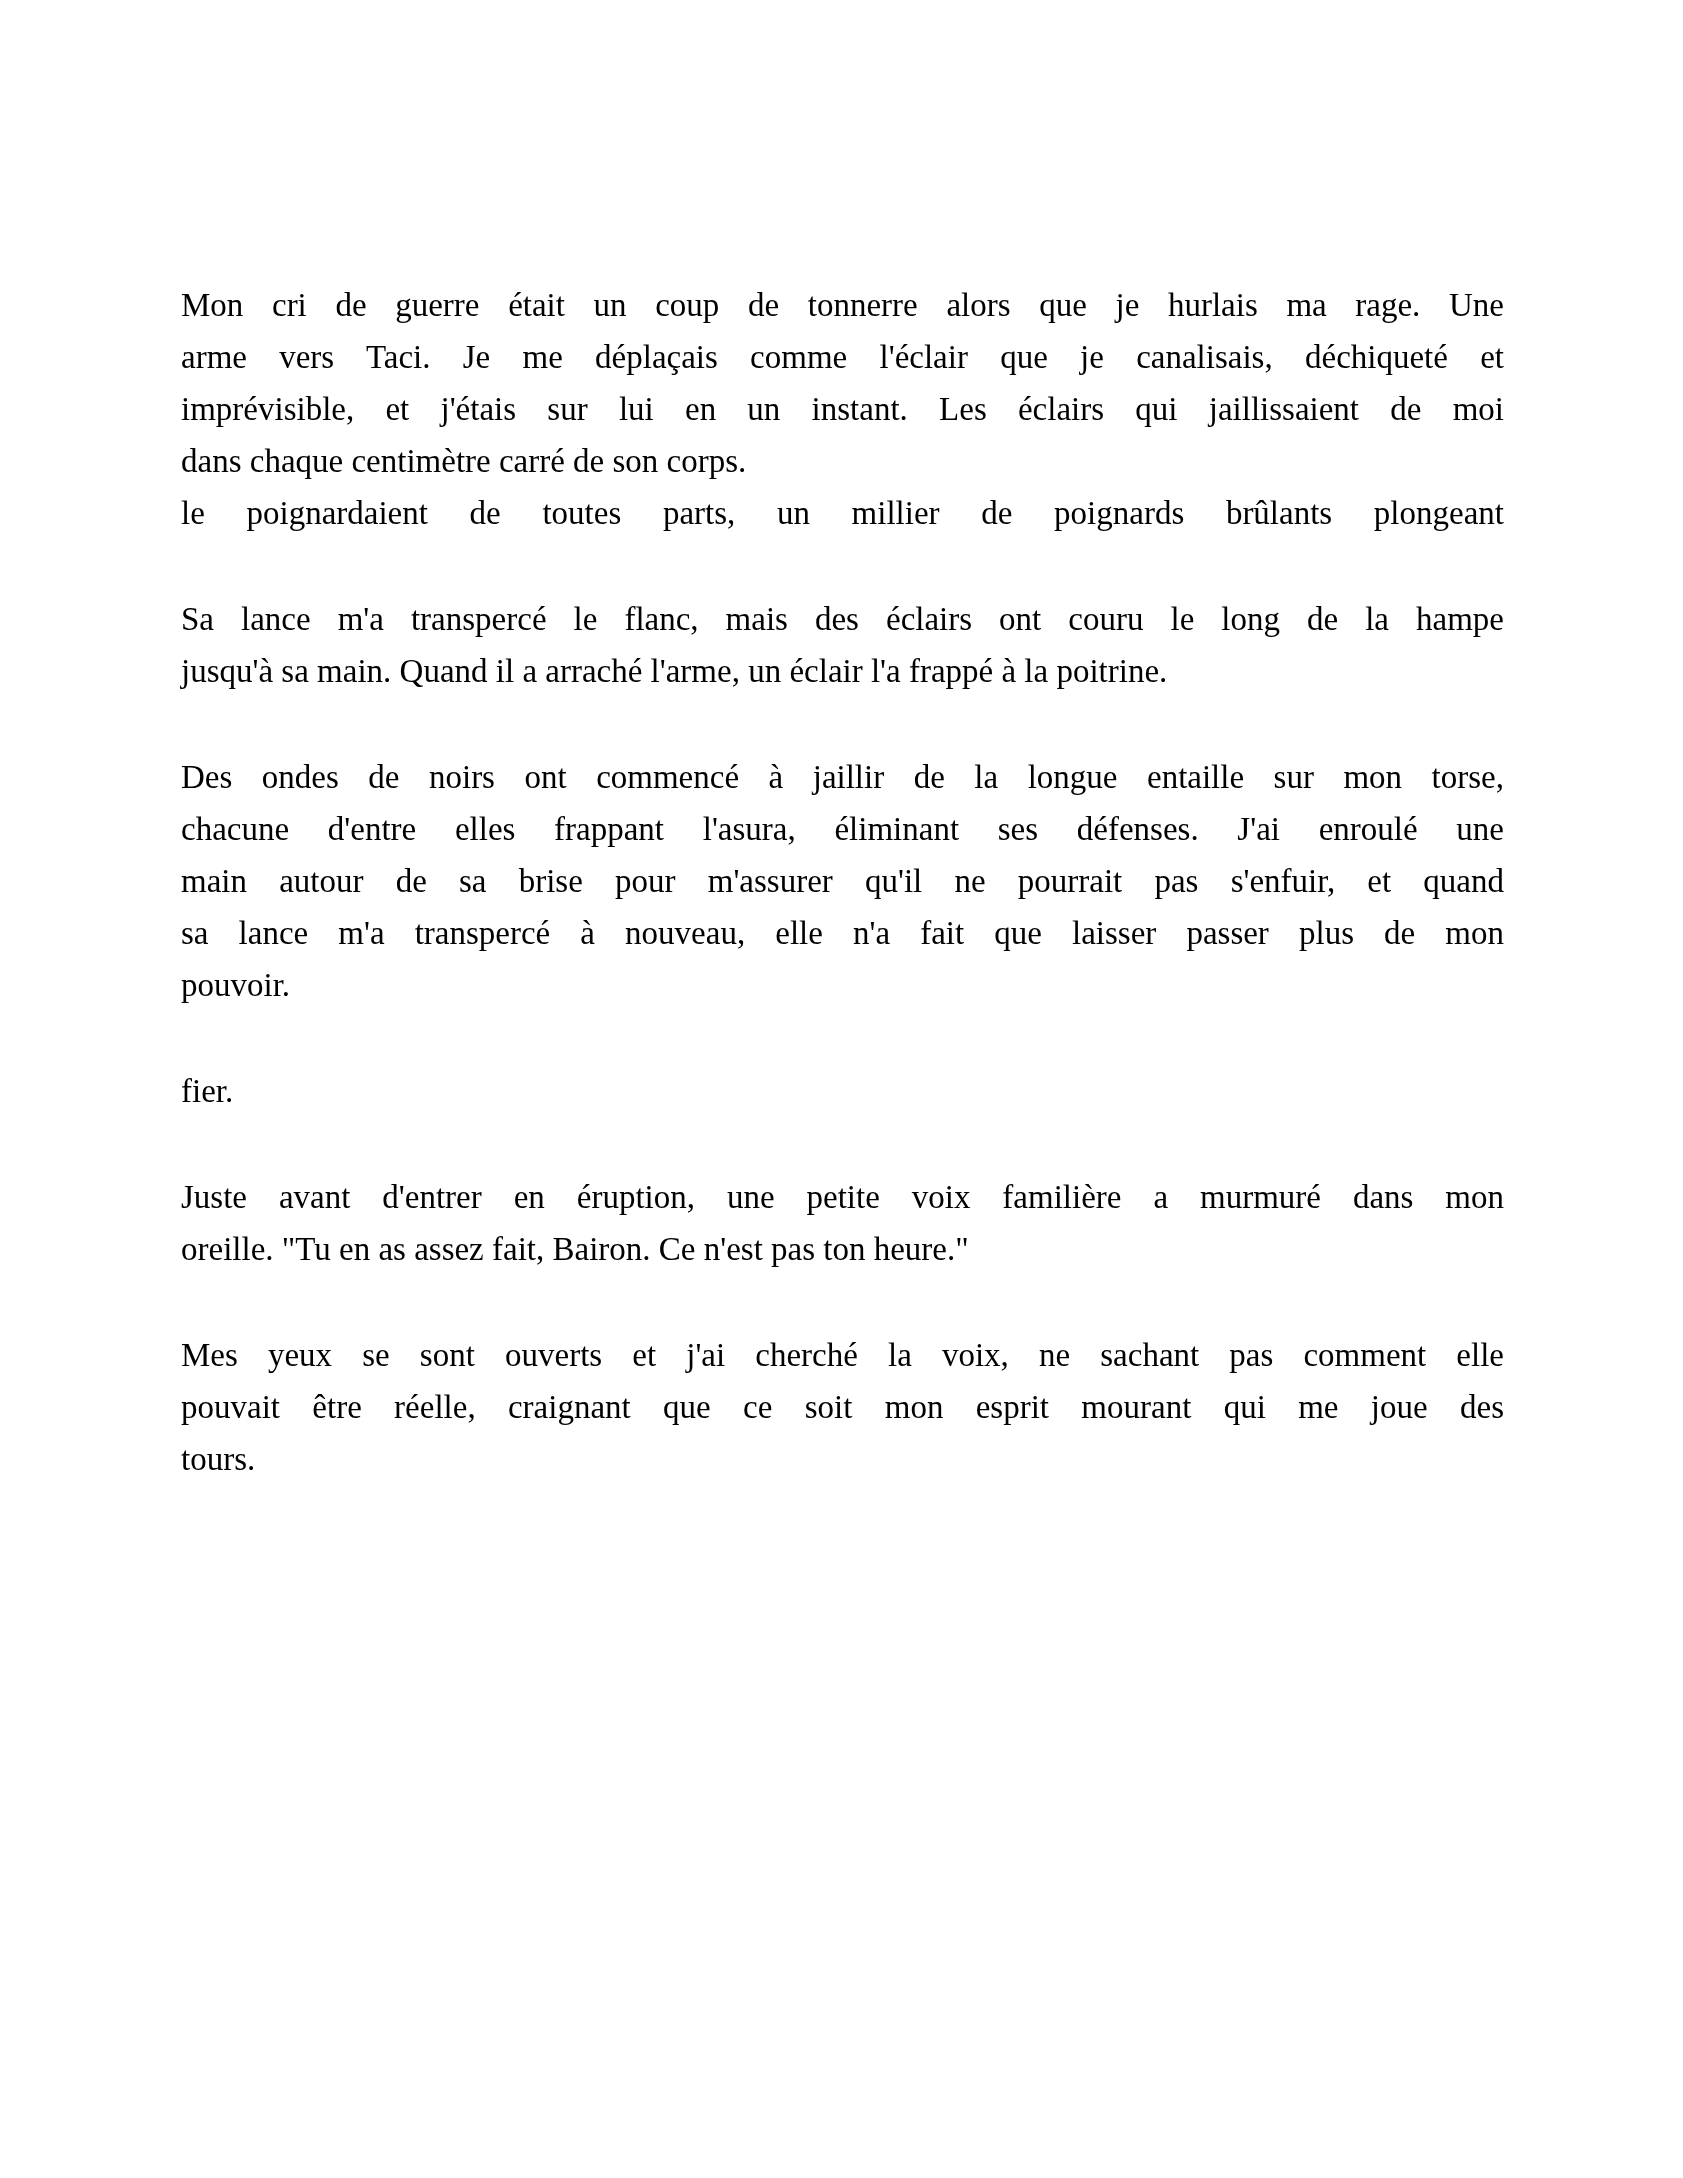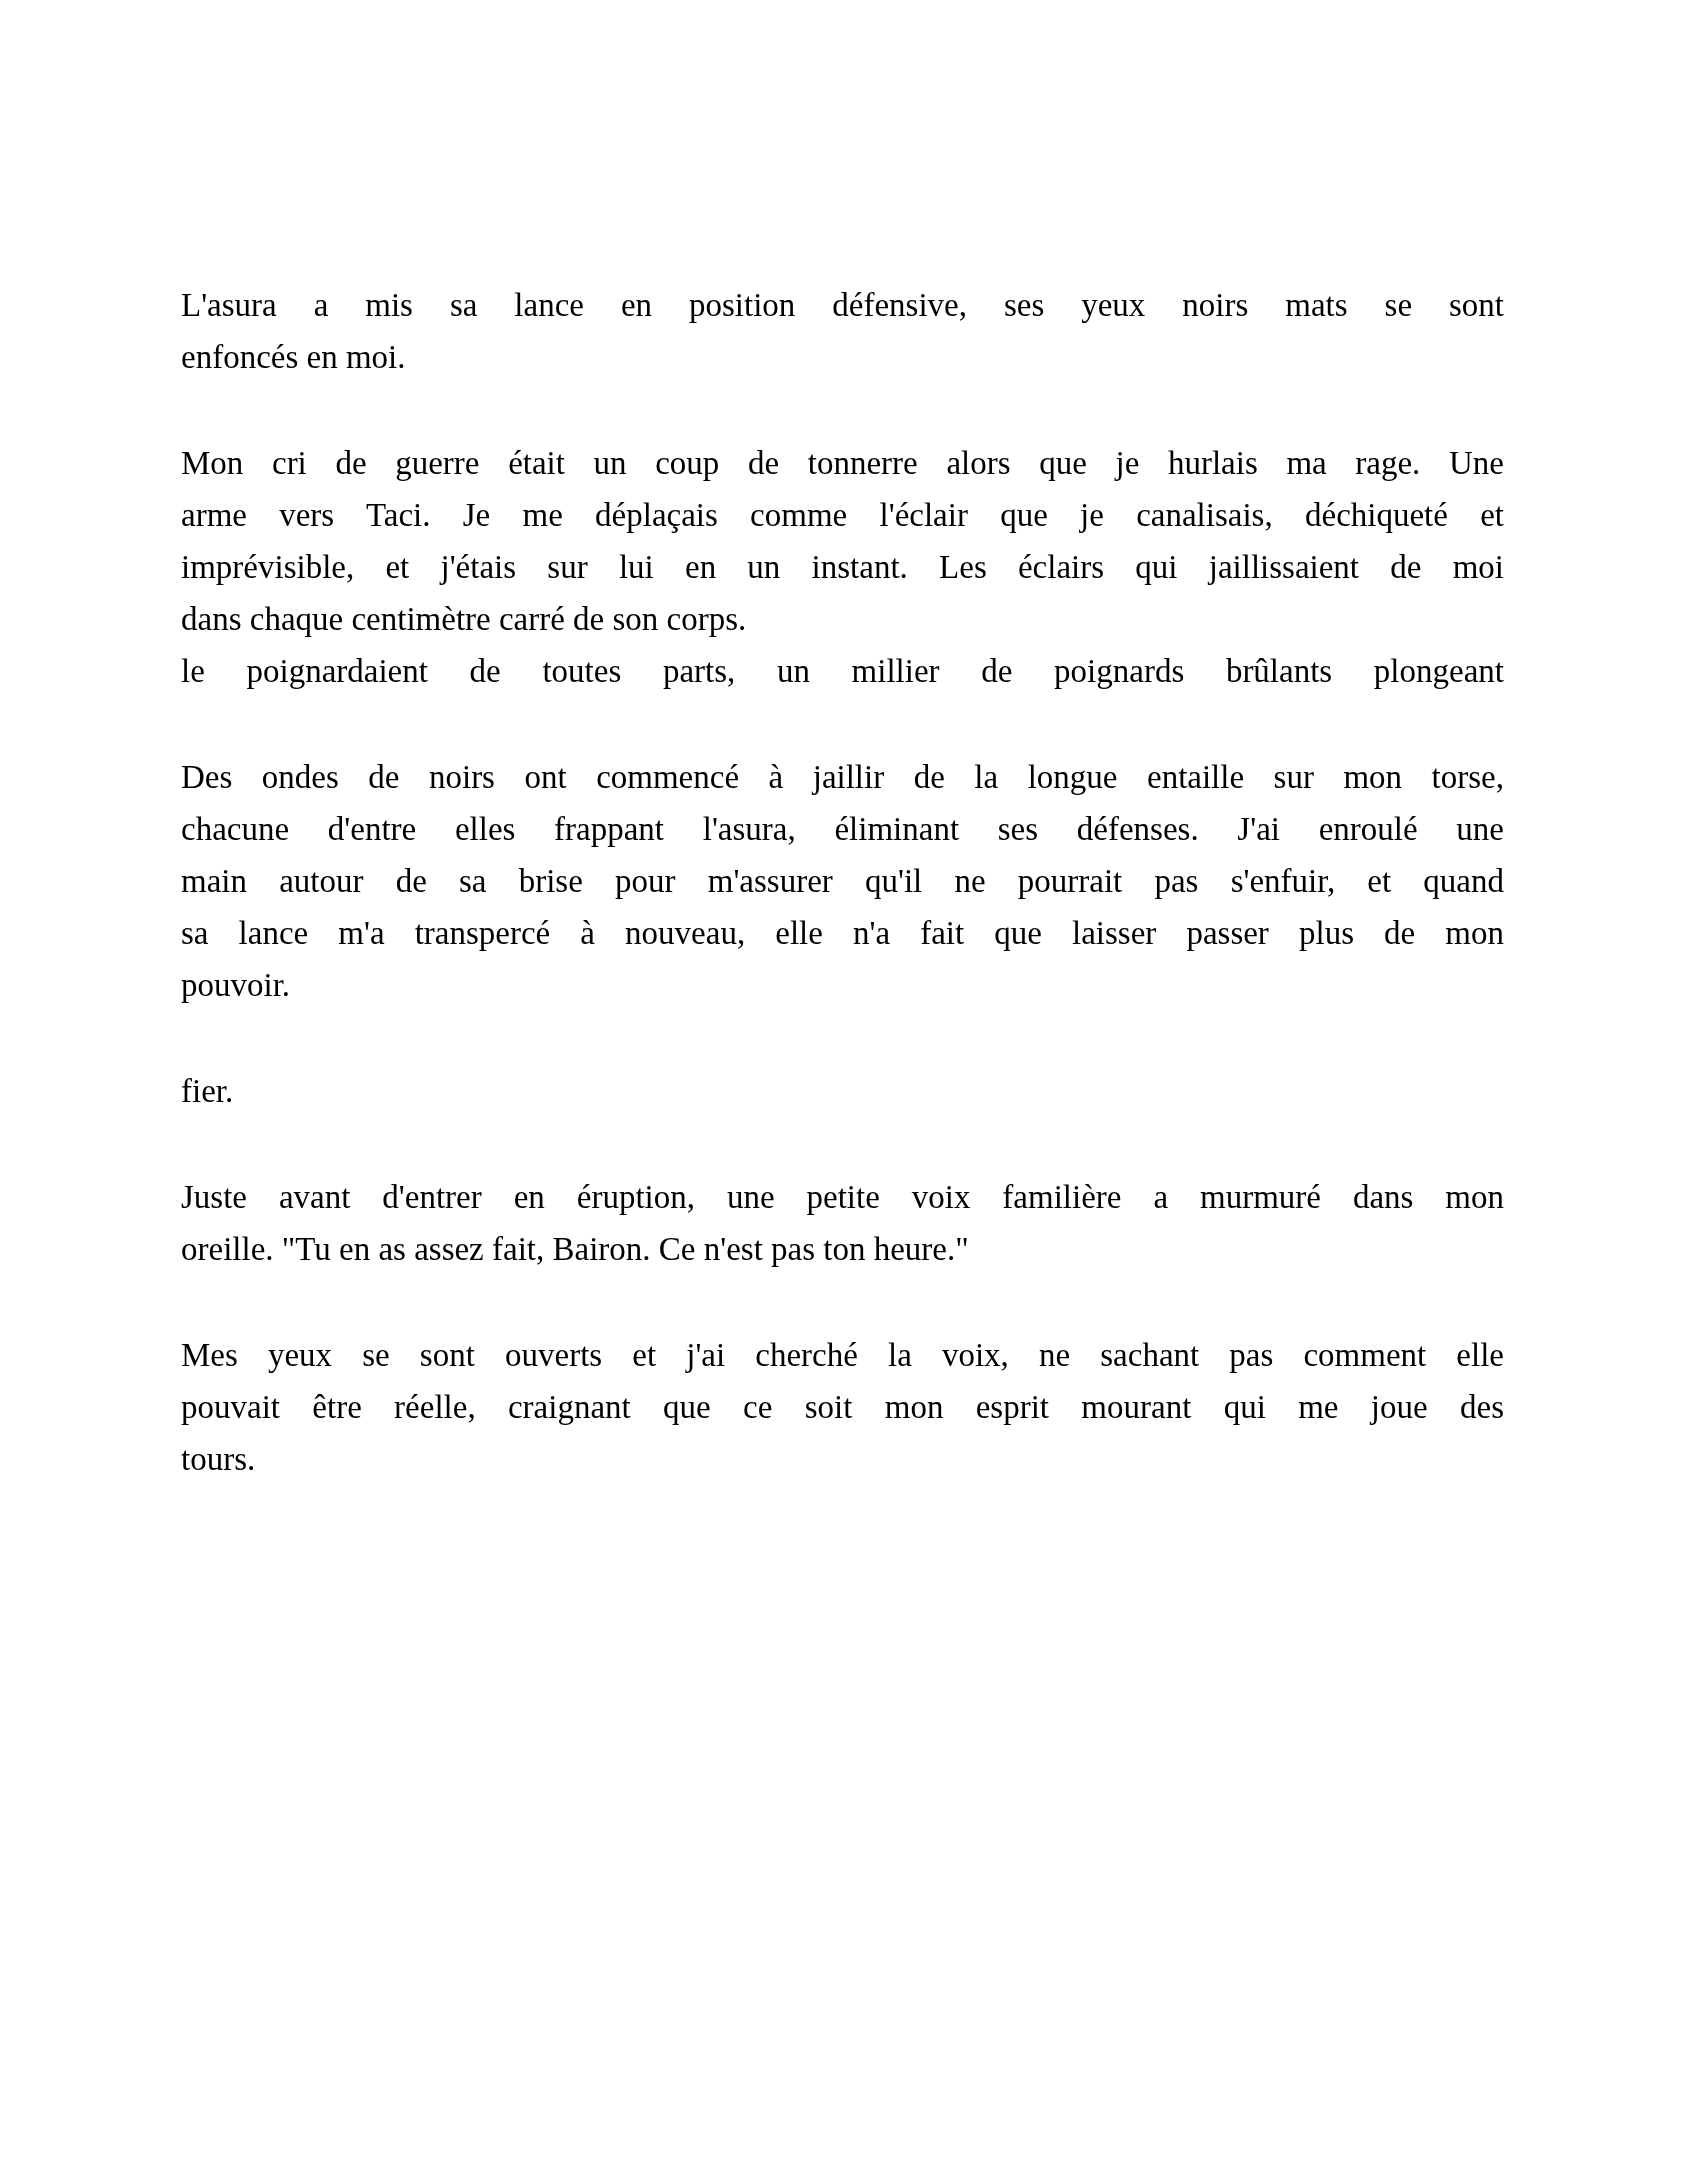--- a/index.html
+++ b/index.html
@@ -41,29 +41,29 @@
   .text-line.para-end {
     text-align-last: left;
   }
 </style>
 </head>
 <body style="background: rgb(255, 255, 255);">
 
 <main class="page">
   <div class="text-column" id="text-column" style="color: rgb(0, 0, 0);">
       <div class="paragraph">
-        <div class="text-line">L'asura a mis sa lance en position défensive, ses yeux noirs mats se sont</div>
-        <div class="text-line para-end">enfoncés en moi.</div>
-      </div>
-      <div class="paragraph">
         <div class="text-line">Mon cri de guerre était un coup de tonnerre alors que je hurlais ma rage. Une</div>
         <div class="text-line">arme vers Taci. Je me déplaçais comme l'éclair que je canalisais, déchiqueté et</div>
         <div class="text-line">imprévisible, et j'étais sur lui en un instant. Les éclairs qui jaillissaient de moi</div>
         <div class="text-line para-end">dans chaque centimètre carré de son corps.</div>
         <div class="text-line">le poignardaient de toutes parts, un millier de poignards brûlants plongeant</div>
+      </div>
+      <div class="paragraph">
+        <div class="text-line">Sa lance m'a transpercé le flanc, mais des éclairs ont couru le long de la hampe</div>
+        <div class="text-line para-end">jusqu'à sa main. Quand il a arraché l'arme, un éclair l'a frappé à la poitrine.</div>
       </div>
       <div class="paragraph">
         <div class="text-line">Des ondes de noirs ont commencé à jaillir de la longue entaille sur mon torse,</div>
         <div class="text-line">chacune d'entre elles frappant l'asura, éliminant ses défenses. J'ai enroulé une</div>
         <div class="text-line">main autour de sa brise pour m'assurer qu'il ne pourrait pas s'enfuir, et quand</div>
         <div class="text-line">sa lance m'a transpercé à nouveau, elle n'a fait que laisser passer plus de mon</div>
         <div class="text-line para-end">pouvoir.</div>
       </div>
       <div class="paragraph">
         <div class="text-line para-end">fier.</div>

